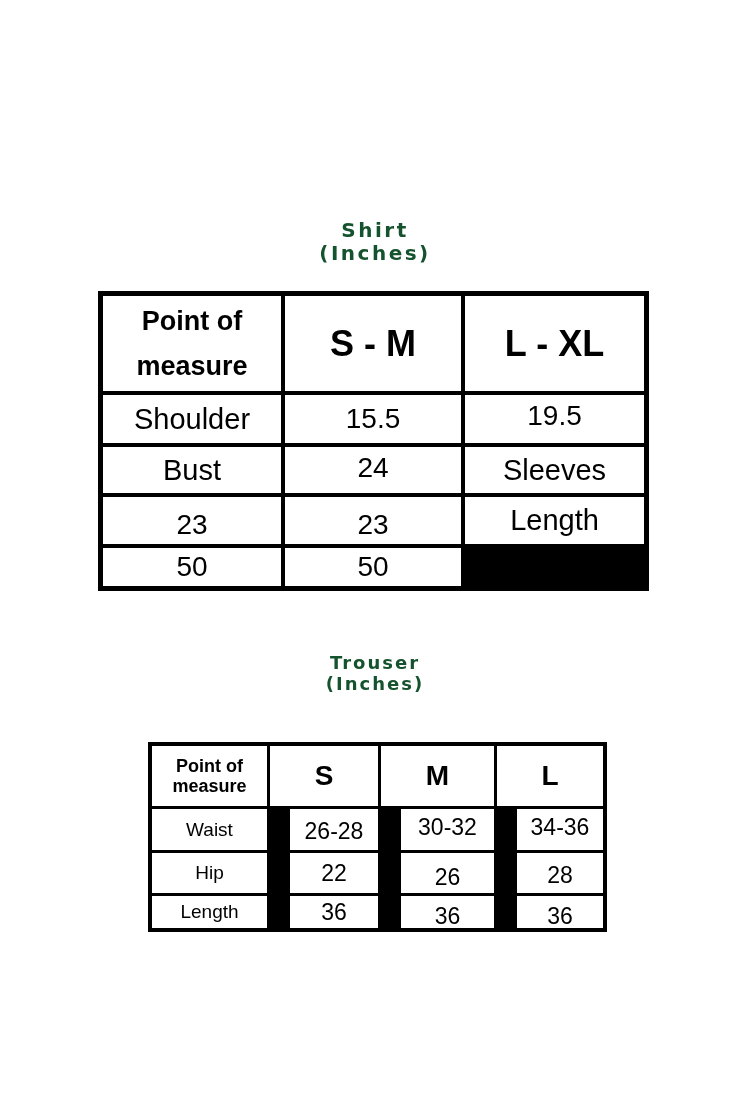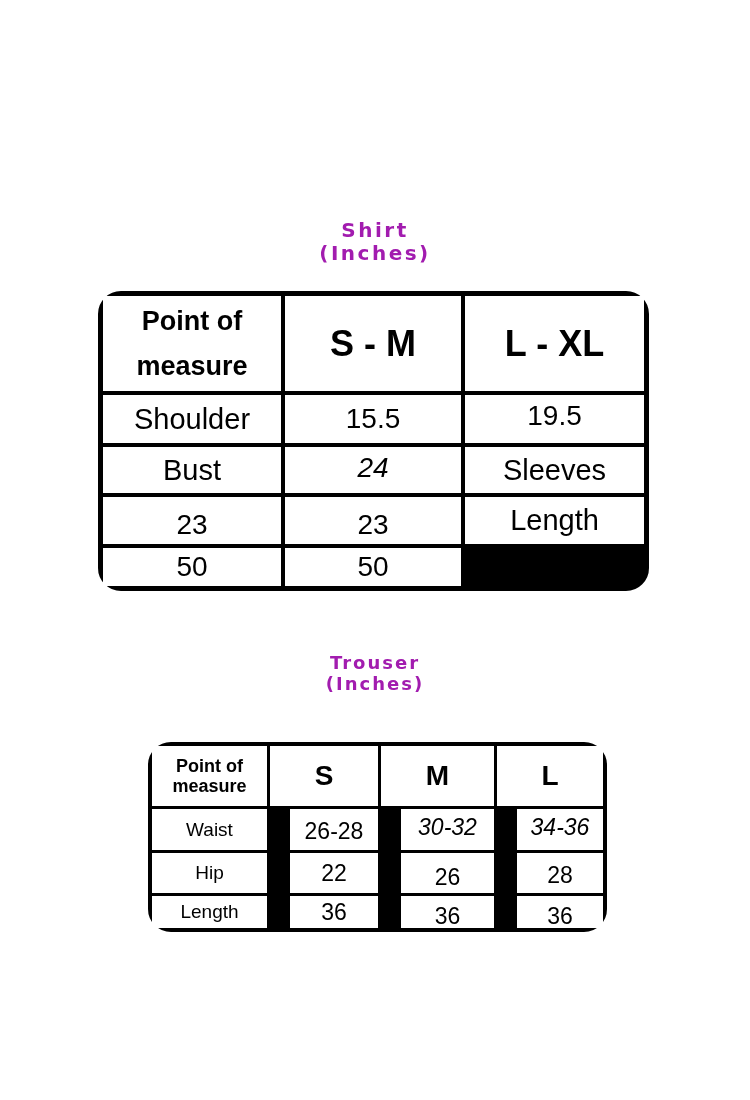--- a/index.html
+++ b/index.html
@@ -1,48 +1,48 @@
 <!DOCTYPE html>
 <html><head>
 <meta charset="utf-8">
 <style>
   html,body{margin:0;padding:0;}
   body{width:750px;height:1100px;background:#ffffff;font-family:"Liberation Sans",sans-serif;color:#000;}
   .page{position:relative;width:750px;height:1100px;background:#fff;overflow:hidden;}
 
   
-  .sec-title{position:absolute;left:0;width:750px;text-align:center;font-weight:bold;color:#a21caf;
+  .sec-title{position:absolute;left:0;width:750px;text-align:center;font-weight:bold;color:#14532d;
              font-family:"DejaVu Sans",sans-serif;}
   .sec-title .tline{display:block;}
   #shirt-title{top:219px;font-size:20px;line-height:23px;letter-spacing:2.5px;}
   #trouser-title{top:652px;font-size:18px;line-height:21px;letter-spacing:2px;}
 
   
-  .sc-table{position:absolute;box-sizing:border-box;background:#000;display:grid;border-radius:23px;}
+  .sc-table{position:absolute;box-sizing:border-box;background:#000;display:grid;}
   .cell{background:#fff;display:flex;align-items:center;justify-content:center;text-align:center;overflow:hidden;}
   .cell span{display:inline-block;position:relative;}
 
   #shirt-table{left:98px;top:291px;width:551px;height:300px;border:5px solid #000;gap:4px;
                grid-template-columns:178px 176px 1fr;
                grid-template-rows:95px 48px 46px 47px 1fr;}
   #shirt-table .pom{font-weight:bold;font-size:27px;line-height:45px;}
   #shirt-table .size-h{font-weight:bold;font-size:36px;}
   #shirt-table .lbl{font-size:29px;}
   #shirt-table .val{font-size:28px;}
 
   #trouser-table{left:148px;top:742px;width:459px;height:190px;border:4px solid #000;gap:3px;
                  grid-template-columns:115px 108px 113px 1fr;
                  grid-template-rows:60px 41px 40px 1fr;}
   #trouser-table .pom{font-weight:bold;font-size:18px;line-height:20px;}
   #trouser-table .size-h{font-weight:bold;font-size:28px;}
   #trouser-table .lbl{font-size:19px;}
   #trouser-table .val{font-size:23px;margin-left:20px;}
 
   
-  .up2 span{top:-2px;font-style:italic;} .up3 span{top:-3px;}
+  .up2 span{top:-2px;} .up3 span{top:-3px;}
   .dn2 span{top:2px;} .dn4 span{top:4px;}
 </style>
 </head>
 <body>
 
 <div class="page">
 
   <div class="sec-title" id="shirt-title">
     <span class="tline">Shirt</span>
     <span class="tline">(Inches)</span>

